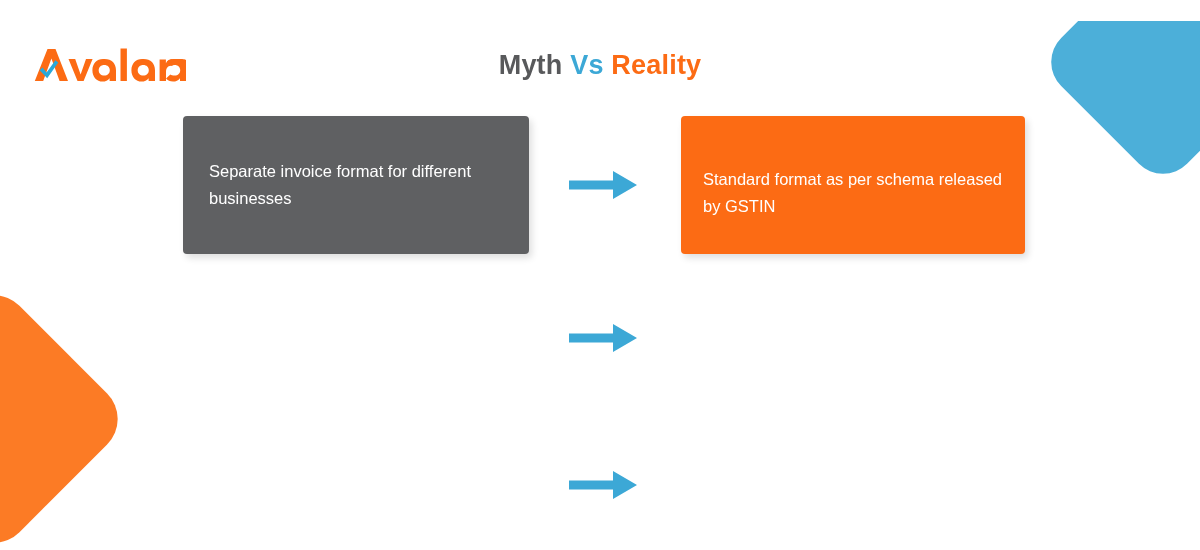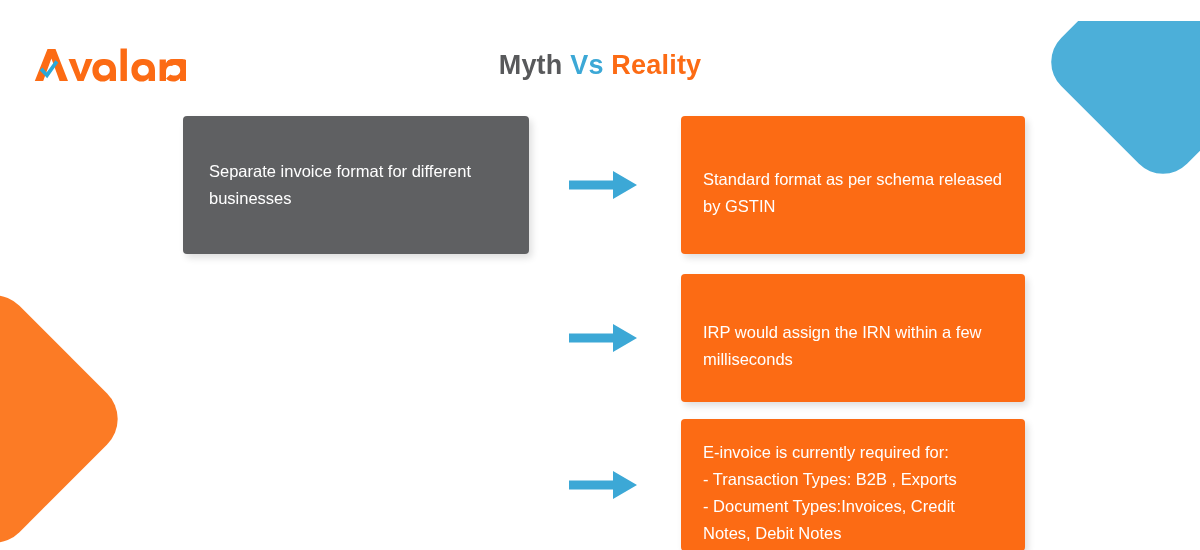--- a/index.html
+++ b/index.html
@@ -187,32 +187,24 @@
         <div class="card-text">Standard format as per schema released by GSTIN</div>
       </div>
     </div>
 
     <div class="row row-2">
       <div class="arrow">
         <svg width="68" height="34" viewBox="0 0 68 34" xmlns="http://www.w3.org/2000/svg">
           <path d="M0 12.5 H44 V3 L68 17 L44 31 V21.5 H0 Z" fill="#3CA8D6"></path>
         </svg>
       </div>
-      <div class="card card-reality">
-        <div class="card-text">IRP would assign the IRN within a few milliseconds</div>
-      </div>
     </div>
 
     <div class="row row-3">
       <div class="arrow">
         <svg width="68" height="34" viewBox="0 0 68 34" xmlns="http://www.w3.org/2000/svg">
           <path d="M0 12.5 H44 V3 L68 17 L44 31 V21.5 H0 Z" fill="#3CA8D6"></path>
         </svg>
       </div>
-      <div class="card card-reality">
-        <div class="card-text">E-invoice is currently required for:
- - Transaction Types: B2B , Exports
-- Document Types:Invoices, Credit Notes, Debit Notes</div>
-      </div>
     </div>
 
   </div>
 </div>
 
 </body></html>

